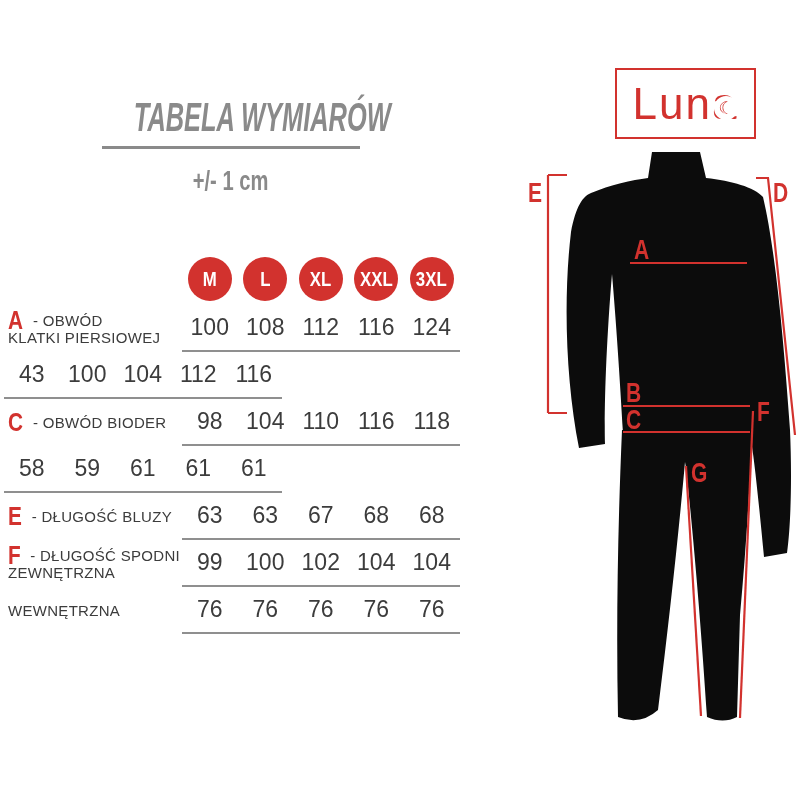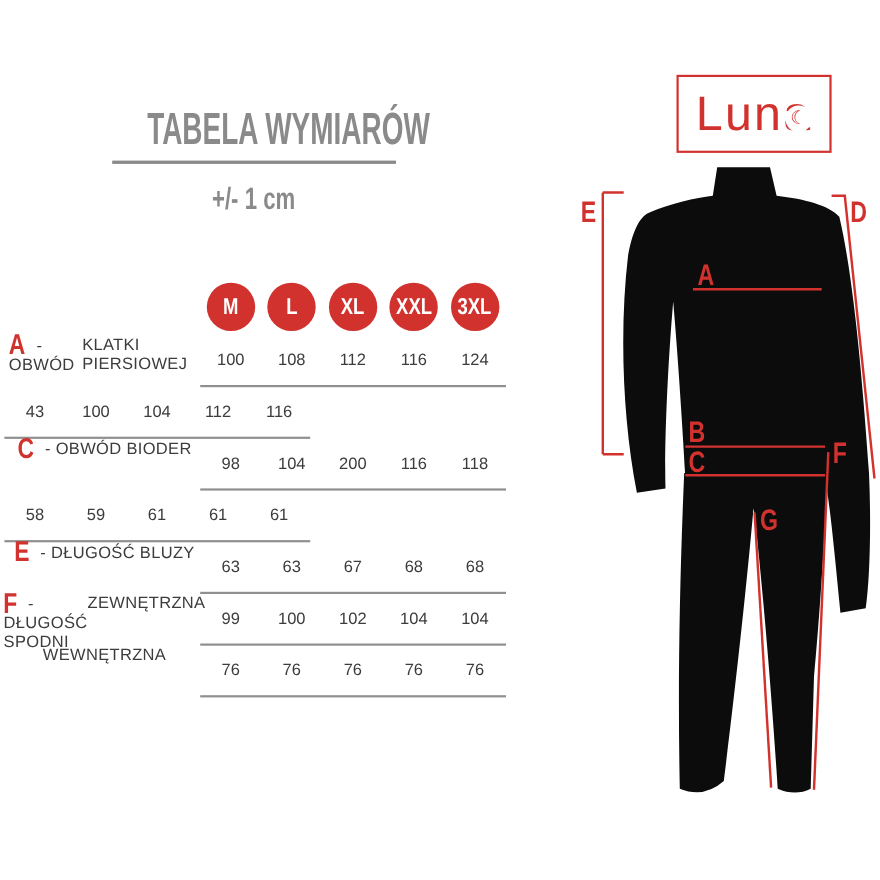--- a/index.html
+++ b/index.html
@@ -10,21 +10,21 @@
   }
   html,body{margin:0;padding:0;background:#fff;}
   .canvas{
     position:relative;width:800px;height:800px;background:#ffffff;overflow:hidden;
     font-family:"Liberation Sans", sans-serif;
   }
   .cx{display:inline-block;white-space:nowrap;transform-origin:center;}
 
   
   .title-block{position:absolute;left:55px;top:96px;width:352px;text-align:center;color:var(--heading-gray);}
-  .title-block h1{margin:0;font-size:41px;font-weight:bold;line-height:1.05;letter-spacing:0;}
+  .title-block h1{margin:0;font-size:41px;font-weight:bold;line-height:1.05;letter-spacing:0;font-style:italic;}
   .title-block h1 .cx{transform:scaleX(.62);}
   .title-rule{width:258px;height:3px;background:var(--heading-gray);margin:7px auto 6px auto;}
   .title-block h2{margin:0;font-size:25px;font-weight:bold;line-height:1.1;}
   .title-block h2 .cx{transform:scaleX(.64);}
   .tolerance{margin-top:16px;font-size:28px;font-weight:bold;}
   .tolerance .cx{transform:scaleX(.72);}
 
   
   .logo{position:absolute;left:615px;top:68px;width:141px;height:71px;border:2px solid var(--accent-red);box-sizing:border-box;}
   .logo-text{position:absolute;left:0;top:0;width:100%;height:100%;display:flex;align-items:center;justify-content:center;
@@ -36,22 +36,22 @@
   
   .size-table{position:absolute;left:4px;top:252px;width:456px;}
   .header-row{display:flex;height:53px;}
   .label-col{width:178px;box-sizing:border-box;}
   .vals{width:278px;display:flex;}
   .vals > div{width:55.5px;display:flex;align-items:center;justify-content:center;}
   .size-badge{width:44px;height:44px;border-radius:50%;background:var(--accent-red);color:#fff;
     display:flex;align-items:center;justify-content:center;font-weight:bold;font-size:21px;}
   .size-badge .cx{transform:scaleX(.8);}
   .t-row{display:flex;height:47px;}
-  .t-row .vals{border-bottom:2px solid var(--divider-gray);font-size:15px;color:var(--text-dark);box-sizing:border-box;}
-  .row-label{width:178px;display:flex;flex-direction:row;justify-content:center;color:var(--text-dark);
+  .t-row .vals{border-bottom:2px solid var(--divider-gray);font-size:23px;color:var(--text-dark);box-sizing:border-box;}
+  .row-label{width:178px;display:flex;flex-direction:column;justify-content:center;color:var(--text-dark);
     font-size:15px;letter-spacing:.3px;line-height:17px;padding-left:4px;box-sizing:border-box;}
   .letter{color:var(--accent-red);font-weight:bold;font-size:26px;line-height:16px;display:inline-block;
     vertical-align:-3px;margin-right:6px;transform:scaleX(.8);transform-origin:left center;}
   .lbl2:empty{display:none;}
 
   
   .figure{position:absolute;left:510px;top:140px;width:290px;height:600px;}
   .silhouette{fill:#0c0c0c;}
   .mline{stroke:var(--accent-red);stroke-width:2.2;fill:none;stroke-linecap:butt;}
   .mlabel{fill:var(--accent-red);font-family:"Liberation Sans", sans-serif;font-weight:bold;font-size:27px;}
@@ -130,21 +130,21 @@
     </div>
 
     <div class="t-row">
       <div class="row-label">
         <div><span class="letter">C</span><span>- OBWÓD BIODER</span></div>
 
       </div>
       <div class="vals">
         <div>98</div>
         <div>104</div>
-        <div>200</div>
+        <div>110</div>
         <div>116</div>
         <div>118</div>
       </div>
     </div>
 
     <div class="t-row">
       <div class="vals">
         <div>58</div>
         <div>59</div>
         <div>61</div>

